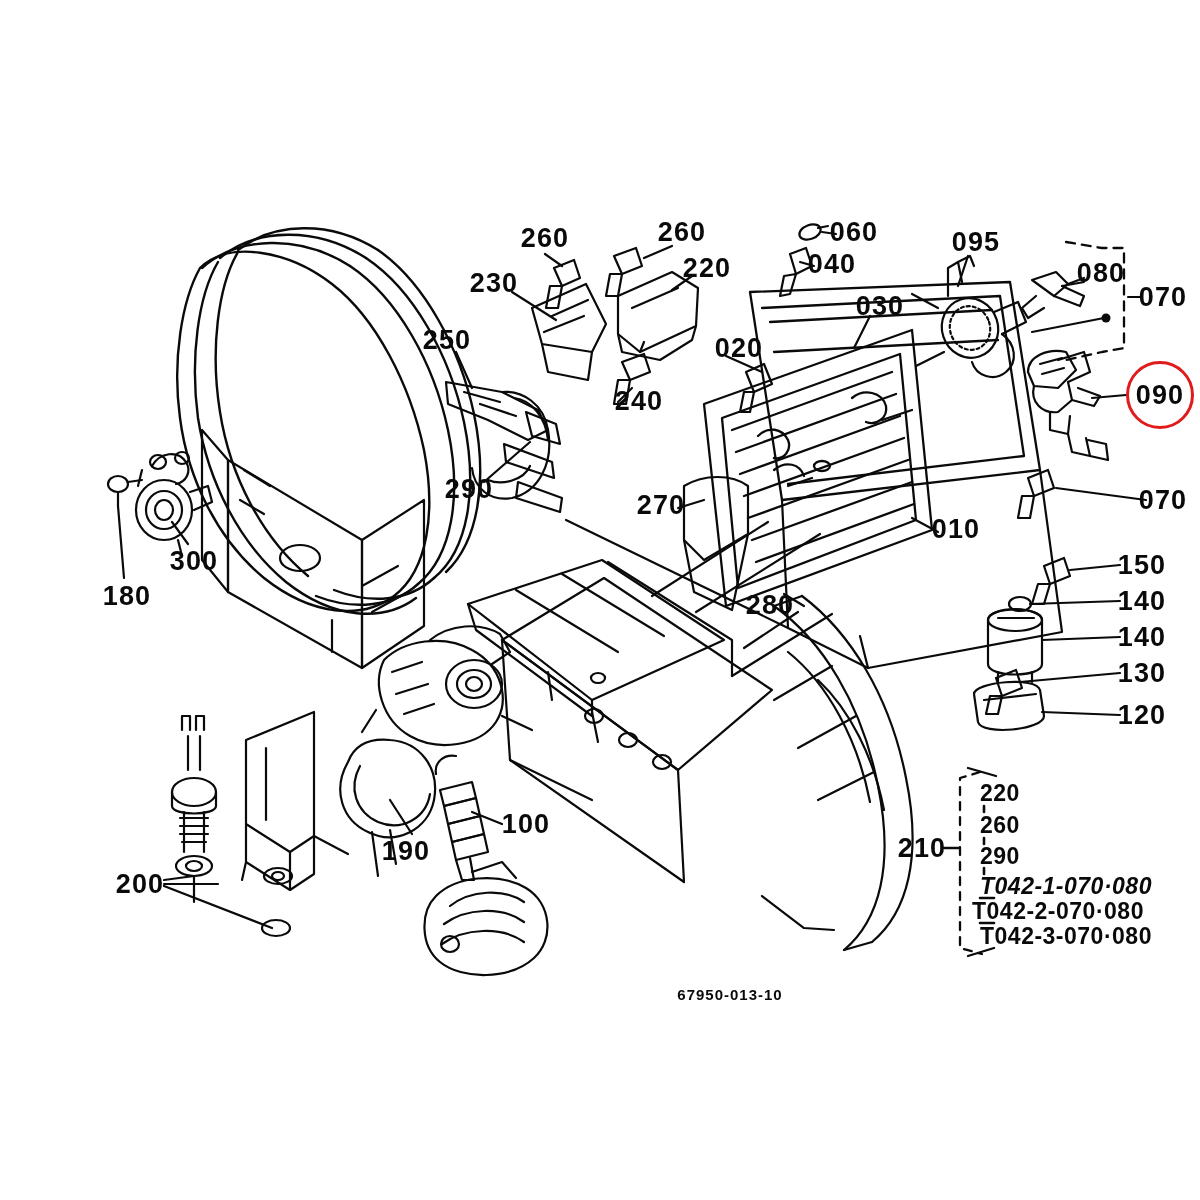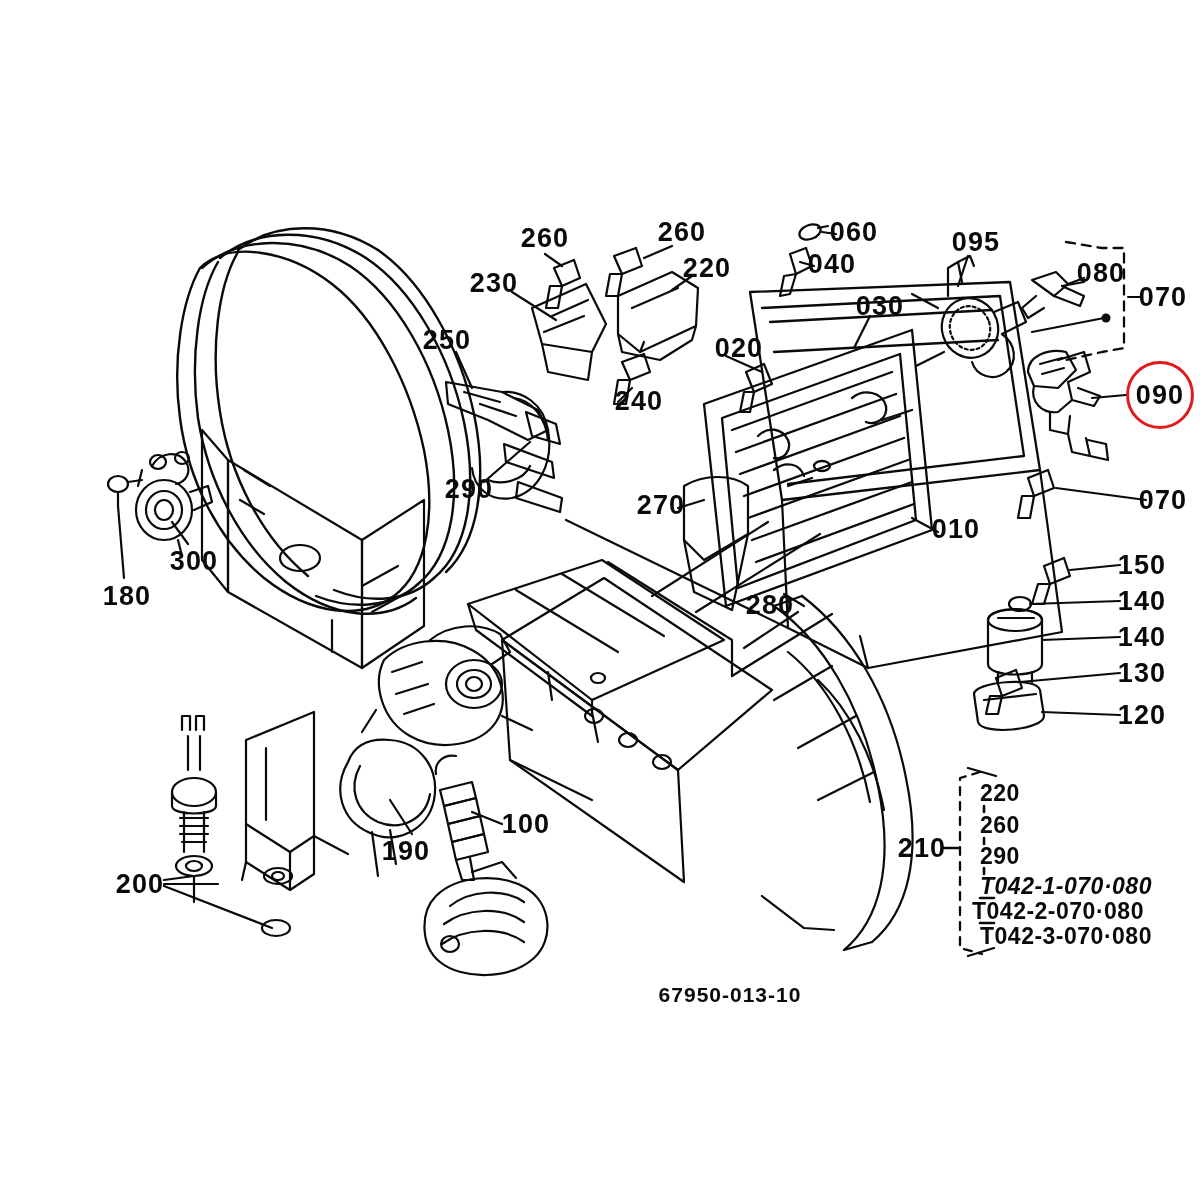--- a/index.html
+++ b/index.html
@@ -6,21 +6,21 @@
   html,body{margin:0;padding:0;background:#ffffff;}
   body{width:1200px;height:1200px;overflow:hidden;
        font-family:"Liberation Sans","DejaVu Sans",sans-serif;}
   #stage{position:relative;width:1200px;height:1200px;background:#fff;margin-left:32px;}
   #art{position:absolute;left:0;top:0;width:1200px;height:1200px;}
   .lbl{position:absolute;font-family:"Liberation Sans","DejaVu Sans",sans-serif;
        font-weight:700;color:#0a0a0a;letter-spacing:1.2px;
        font-size:27px;line-height:1;white-space:nowrap;
        transform:translate(-50%,-50%);}
   .lbl.tbl{font-size:23px;letter-spacing:0.5px;transform:translate(0,-50%);}
-  .lbl.dwg{font-size:21px;font-weight:700;letter-spacing:1px;}
+  .lbl.dwg{font-size:15px;font-weight:700;letter-spacing:1px;}
   .hl{position:absolute;border:3px solid #e01b1b;border-radius:50%;
       box-sizing:border-box;transform:translate(-50%,-50%);
       background:transparent;pointer-events:none;}
 </style>
 </head>
 <body>
 
 <div id="stage">
 
   <svg id="art" viewBox="0 0 1200 1200">

